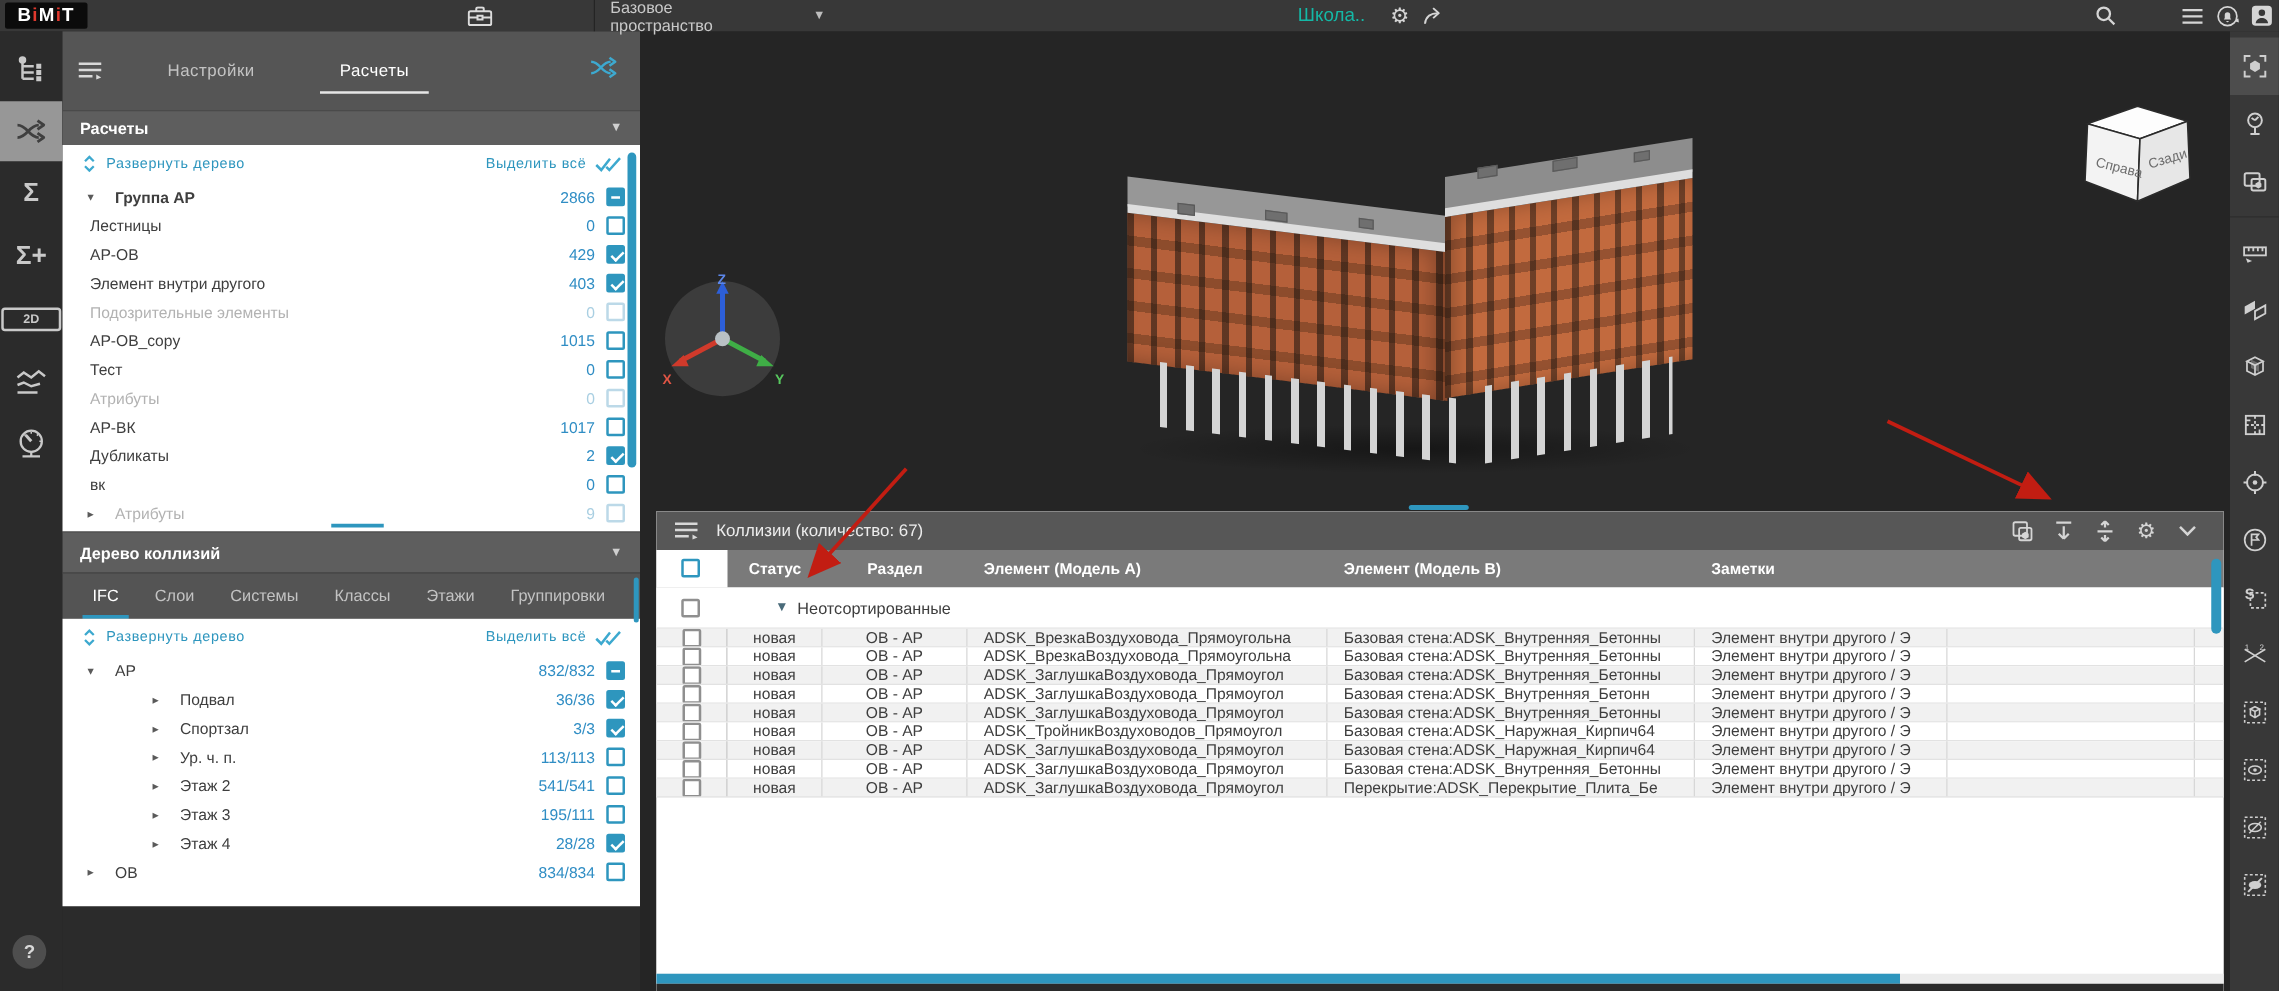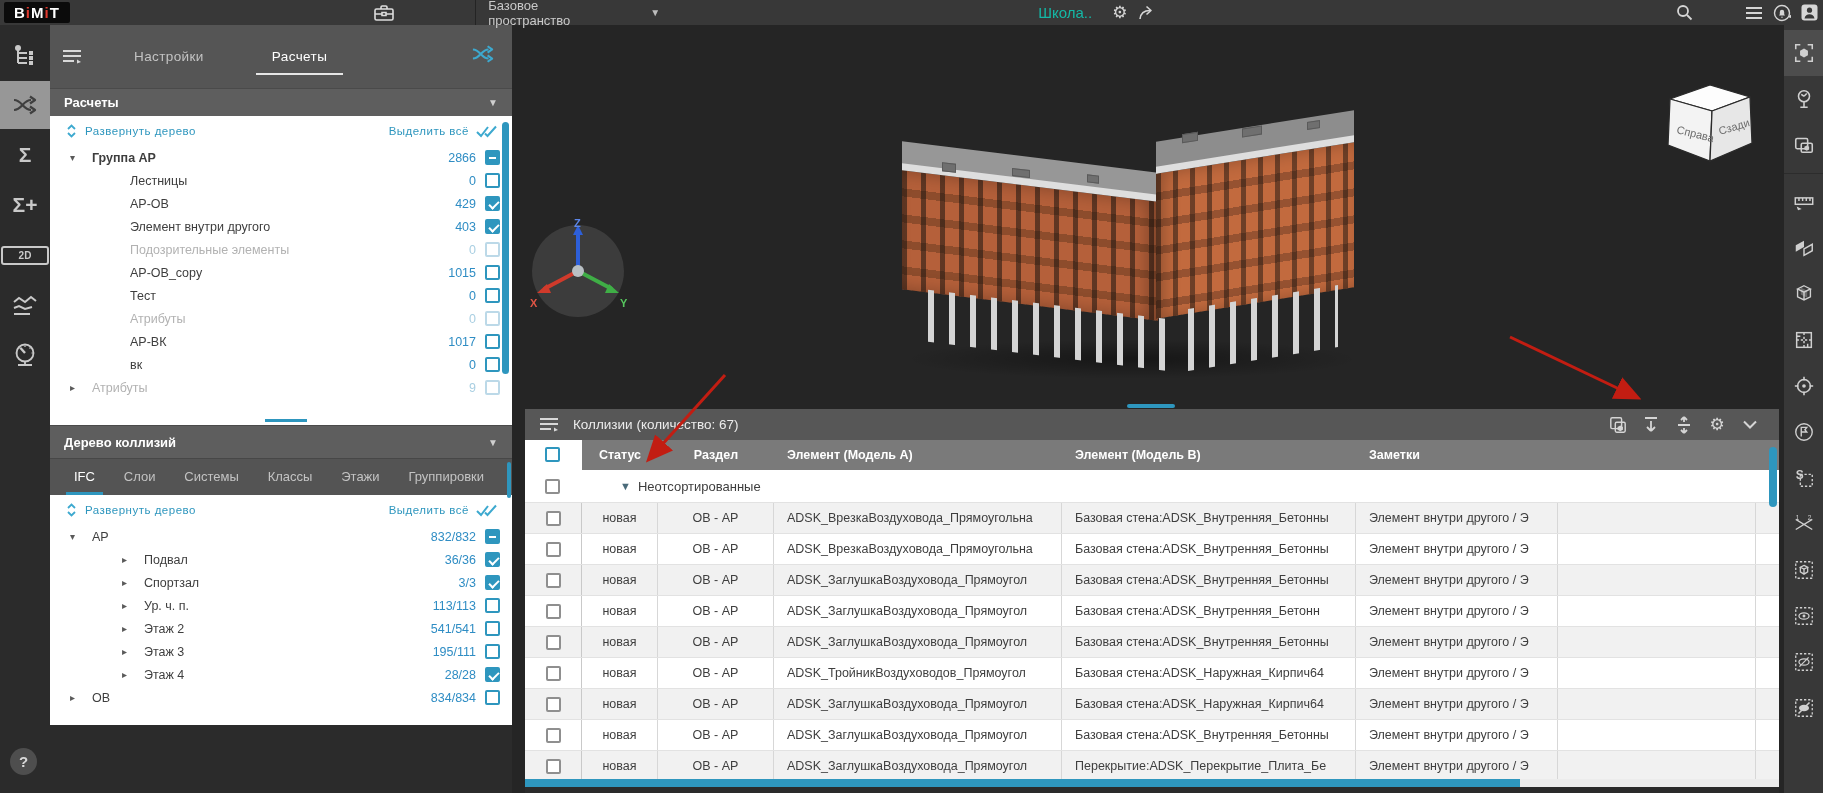--- a/index.html
+++ b/index.html
@@ -43,21 +43,21 @@
   .lp-sec .t{color:#fff;font-size:13px;font-weight:bold}
   .lp-sec .c{color:#cfcfcf;font-size:10px;cursor:pointer}
   .tree{background:#fff;overflow:hidden;position:relative}
   .tree1{height:309px}
   .tree2{height:230px}
   .tctl{height:30px;display:flex;align-items:center;padding:0 14px 0 16px}
   .tlink{color:var(--teal);font-size:11.5px;letter-spacing:.5px;cursor:pointer}
   .tctl .sp{flex:1}
   .trow{height:23px;display:flex;align-items:center;padding-right:12px;font-size:12.5px;color:var(--txt)}
   .trow[data-level="0"]{padding-left:20px}
-  .trow[data-level="1"]{padding-left:58px}
+  .trow[data-level="1"]{}
   .trow[data-level="1"] .tcaret{visibility:hidden}
   .trow[data-level="2"]{padding-left:72px}
   .tcaret{width:14px;margin-right:8px;color:#5a5a5a;font-size:10px;flex:none}
   .trow[data-cls="bold"] .tlabel{font-weight:bold}
   .trow[data-dim="1"] .tlabel{color:#b2b2b2}
   .trow[data-dim="1"] .tcount{color:#a9cfe2}
   .tcount{margin-left:auto;color:var(--blue);font-size:12.5px}
   .cb{width:15px;height:15px;border:2px solid var(--teal);border-radius:2px;background:#fff;position:relative;flex:none;margin-left:9px;cursor:pointer}
   .cb[data-state="checked"]{background:var(--teal)}
   .cb[data-state="checked"]::after{content:"";position:absolute;left:1.5px;top:2.5px;width:8px;height:4px;border-left:2px solid #fff;border-bottom:2px solid #fff;transform:rotate(-45deg)}
@@ -105,21 +105,21 @@
   .ct-head > div:nth-of-type(1){width:57px;background:#fff;justify-content:center;padding-left:0}
   .ct-head > div:nth-of-type(2){width:76px;justify-content:center;padding-left:0}
   .ct-head > div:nth-of-type(3){width:116px;justify-content:center;padding-left:0}
   .ct-head > div:nth-of-type(4){width:288px}
   .ct-head > div:nth-of-type(5){width:294px}
   .ct-head > div:nth-of-type(6){width:202px}
   .ct-head > div:nth-of-type(7){width:198px}
   .ct-group{height:33px;background:#fff;display:flex;align-items:center;border-bottom:1px solid #e2e2e2;font-size:13px;color:var(--txt)}
   .ct-group .gcaret{color:#4a6b7a;font-size:11px;margin:0 7px 0 60px;cursor:pointer}
   .ct-rows{height:276px;overflow:hidden}
-  .ct-row{height:31px;display:flex;align-items:stretch;border-bottom:1px solid #e2e2e2}
+  .ct-row{height:15px;display:flex;align-items:stretch;border-bottom:1px solid #e2e2e2}
   .ct-row:nth-child(odd){background:#f1f1f1}
   .ct-row:nth-child(even){background:#fff}
   .ct-row > div{display:flex;align-items:center;font-size:12.5px;color:var(--txt);padding-left:13px;flex:none;overflow:hidden;white-space:nowrap;border-right:1px solid #d7d7d7}
   .ct-row > div:nth-of-type(1){width:57px;justify-content:center;padding-left:0;border-right-color:#c9c9c9}
   .ct-row > div:nth-of-type(2){width:76px;justify-content:center;padding-left:0}
   .ct-row > div:nth-of-type(3){width:116px;justify-content:center;padding-left:0}
   .ct-row > div:nth-of-type(4){width:288px}
   .ct-row > div:nth-of-type(5){width:294px}
   .ct-row > div:nth-of-type(6){width:202px}
   .ct-row > div:nth-of-type(7){width:198px}
@@ -328,20 +328,26 @@
           <span class="cb" data-state="disabled"></span>
         </div>
 
         <div class="trow" data-level="1" data-cls="" data-dim="0">
           <span class="tcaret"></span>
           <span class="tlabel">АР-ВК</span>
           <span class="tcount">1017</span>
           <span class="cb" data-state="unchecked"></span>
         </div>
 
+        <div class="trow" data-level="1" data-cls="" data-dim="0">
+          <span class="tcaret"></span>
+          <span class="tlabel">Дубликаты</span>
+          <span class="tcount">2</span>
+          <span class="cb" data-state="checked"></span>
+        </div>
 
         <div class="trow" data-level="1" data-cls="" data-dim="0">
           <span class="tcaret"></span>
           <span class="tlabel">вк</span>
           <span class="tcount">0</span>
           <span class="cb" data-state="unchecked"></span>
         </div>
 
         <div class="trow" data-level="0" data-cls="" data-dim="1">
           <span class="tcaret">▸</span>

